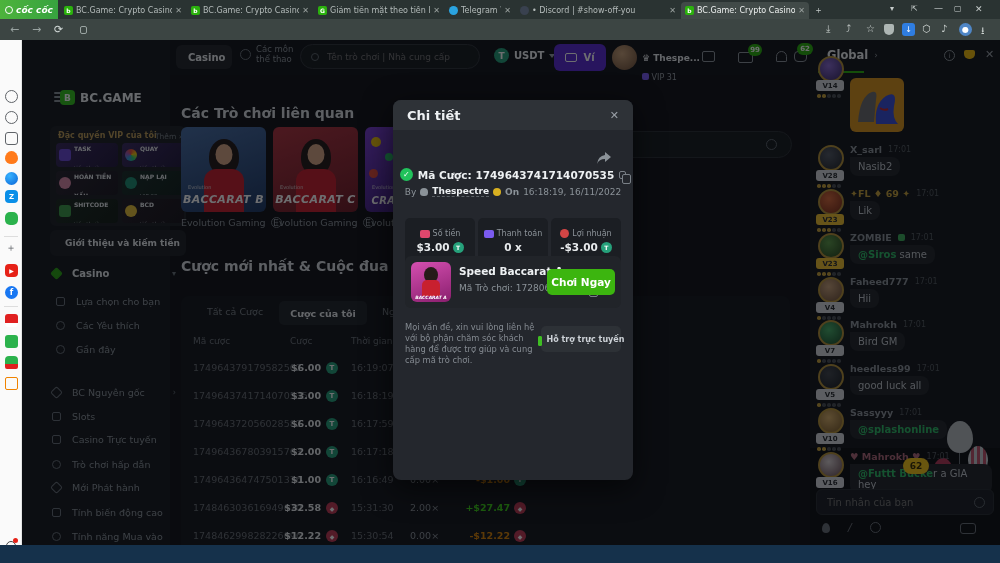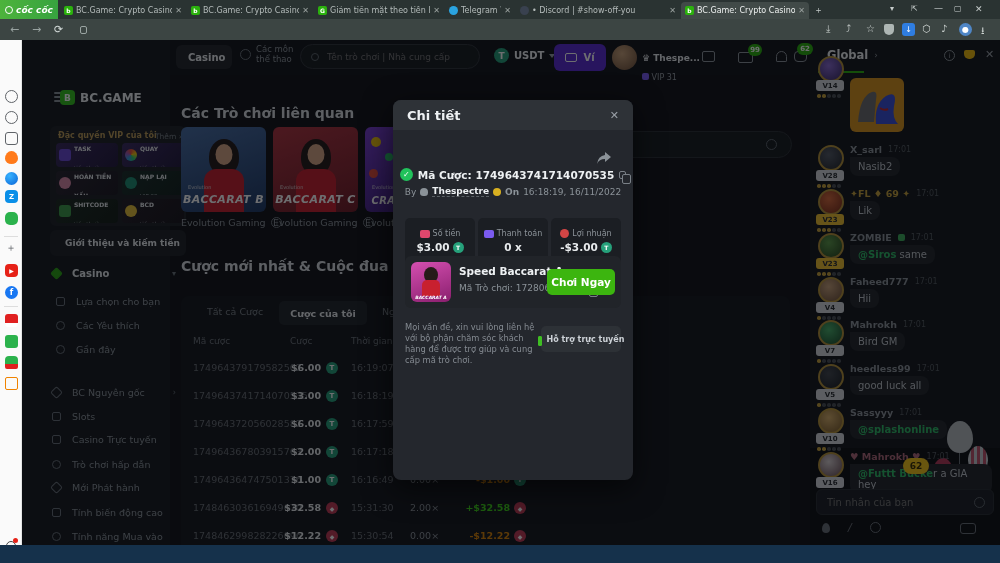--- a/index.html
+++ b/index.html
@@ -358,21 +358,21 @@
         <span class="rpft neg a nw" style="left:432px;width:78px">-$1.00</span>
         <span class="coin g a" style="left:514px;top:0;width:12px;height:12px;font-size:7px">T</span>
       </div>
 
       <div class="a" style="left:0;top:502px;width:1000px;height:20px">
         <span class="rid a nw ell" style="left:193px;width:118px">174846303616949670</span>
         <span class="ramt a nw" style="left:245px;width:76px">$32.58</span>
         <span class="coin r a" style="left:326px;top:0;width:12px;height:12px;font-size:6px">◆</span>
         <span class="rtime a nw" style="left:351px">15:31:30</span>
         <span class="rmult a nw" style="left:410px">2.00×</span>
-        <span class="rpft pos a nw" style="left:432px;width:78px">+$32.58</span>
+        <span class="rpft pos a nw" style="left:432px;width:78px">+$27.47</span>
         <span class="coin r a" style="left:514px;top:0;width:12px;height:12px;font-size:6px">◆</span>
       </div>
 
       <div class="a" style="left:0;top:530px;width:1000px;height:15px;overflow:hidden">
         <span class="rid a nw ell" style="left:193px;width:118px">174846299828226096</span>
         <span class="ramt a nw" style="left:245px;width:76px">$12.22</span>
         <span class="coin r a" style="left:326px;top:0;width:12px;height:12px;font-size:6px">◆</span>
         <span class="rtime a nw" style="left:351px">15:30:54</span>
         <span class="rmult a nw" style="left:410px">0.00×</span>
         <span class="rpft neg a nw" style="left:432px;width:78px">-$12.22</span>

